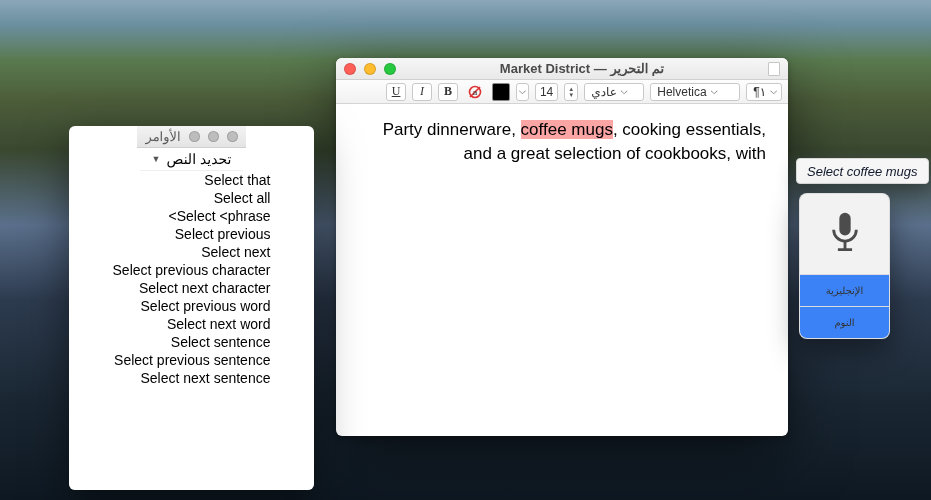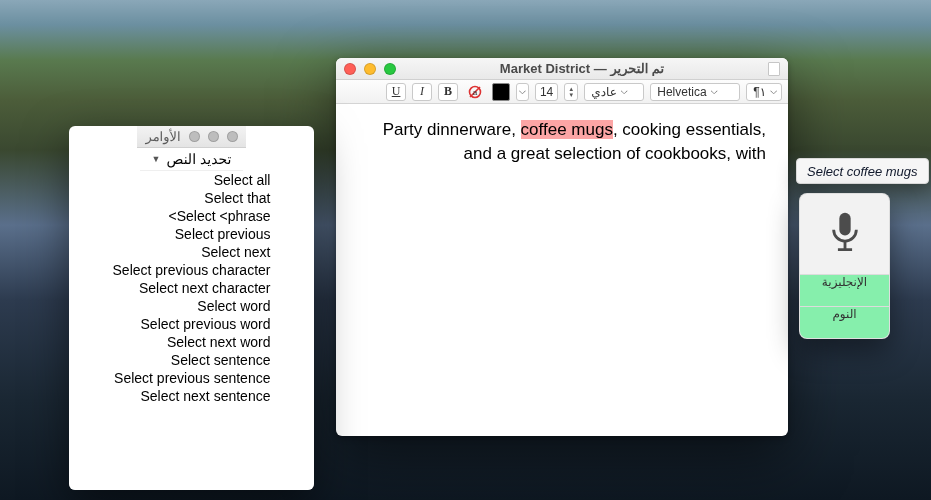--- a/index.html
+++ b/index.html
@@ -61,21 +61,21 @@
   }
 
   
   .dict{
     position:absolute; top:193px; left:799px; width:91px; height:146px;
     background:#f2f2f2; border-radius:8px; box-shadow:0 12px 30px rgba(0,0,0,.45);
     display:flex; flex-direction:column; overflow:hidden; border:1px solid rgba(0,0,0,.08);
   }
   .dict-mic{flex:1;display:flex;align-items:center;justify-content:center}
   .dict-mic svg{width:34px;height:46px;fill:#4c4c4c}
-  .dict-row{height:32px;border-top:1px solid #dcdcdc;display:flex;align-items:flex-start;justify-content:center;font-size:12px;color:#333;background:#86efac}
+  .dict-row{height:32px;border-top:1px solid #dcdcdc;display:flex;align-items:center;justify-content:center;font-size:10px;color:#333;background:#3b82f6}
 
   
   .cmds{
     position:absolute; top:126px; left:69px; width:245px; height:364px;
     background:#fff; border-radius:6px; box-shadow:0 16px 45px rgba(0,0,0,.5);
     display:flex; flex-direction:column; overflow:hidden;align-items:center;
   }
   .cmds-title{height:22px;background:linear-gradient(#f3f3f3,#e4e4e4);border-bottom:1px solid #d0d0d0;display:flex;align-items:center;padding:0 8px;flex-direction:row-reverse;gap:8px}
   .cmds-title .ttl{flex:1;text-align:center;font-size:13px;color:#5a5a5a}
   .cmds-title .tl{width:11px;height:11px}
@@ -175,28 +175,27 @@
       <span class="tl dim"></span>
       <span class="tl dim"></span>
     </div>
     <span class="ttl">الأوامر</span>
   </div>
   <div class="cmds-sec">
     <span class="tri">▼</span>
     <span style="font-weight:400">تحديد النص</span>
   </div>
   <div class="cmds-list">
+    <div>Select that</div>
     <div>Select all</div>
-    <div>Select that</div>
     <div>&lt;Select &lt;phrase</div>
     <div>Select previous</div>
     <div>Select next</div>
     <div>Select previous character</div>
     <div>Select next character</div>
-    <div>Select word</div>
     <div>Select previous word</div>
     <div>Select next word</div>
     <div>Select sentence</div>
     <div>Select previous sentence</div>
     <div>Select next sentence</div>
     <div class="cut"></div>
   </div>
 </div>
 
 </body></html>

